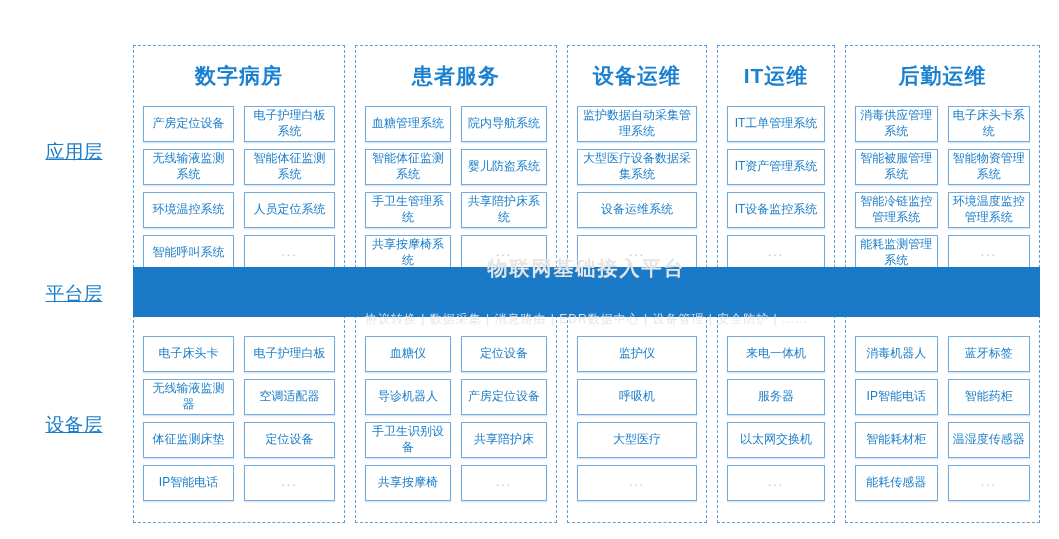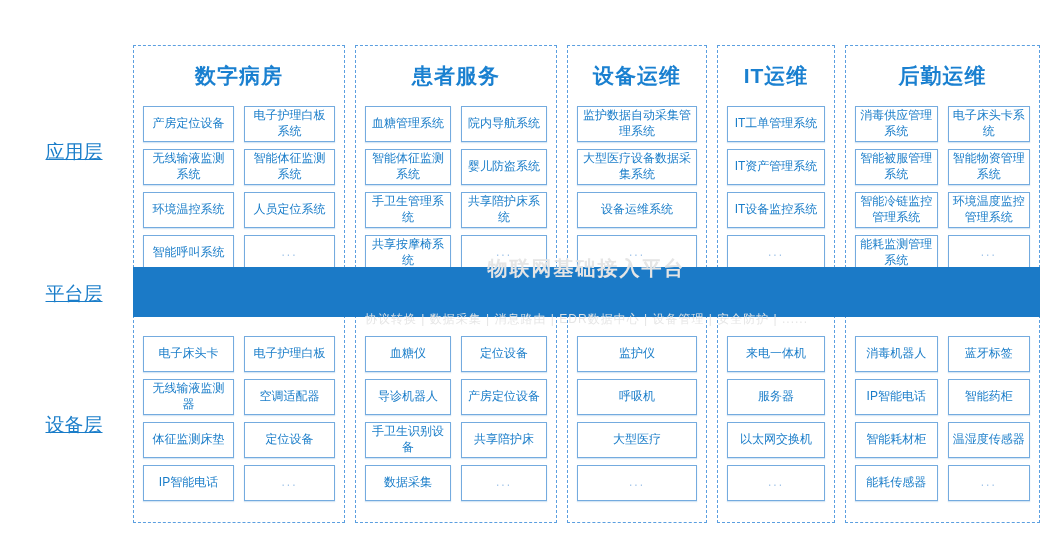--- a/index.html
+++ b/index.html
@@ -166,21 +166,21 @@
           <div class="box">共享按摩椅系统</div>
           <div class="box ellipsis">...</div>
         </div>
         <div class="grid device">
           <div class="box">血糖仪</div>
           <div class="box">定位设备</div>
           <div class="box">导诊机器人</div>
           <div class="box">产房定位设备</div>
           <div class="box">手卫生识别设备</div>
           <div class="box">共享陪护床</div>
-          <div class="box">数据采集</div>
+          <div class="box">共享按摩椅</div>
           <div class="box ellipsis">...</div>
         </div>
       </div>
       <div class="column">
         <div class="col-header">设备运维</div>
         <div class="grid app">
           <div class="box">监护数据自动采集管理系统</div>
           <div class="box">大型医疗设备数据采集系统</div>
           <div class="box">设备运维系统</div>
           <div class="box ellipsis">...</div>

